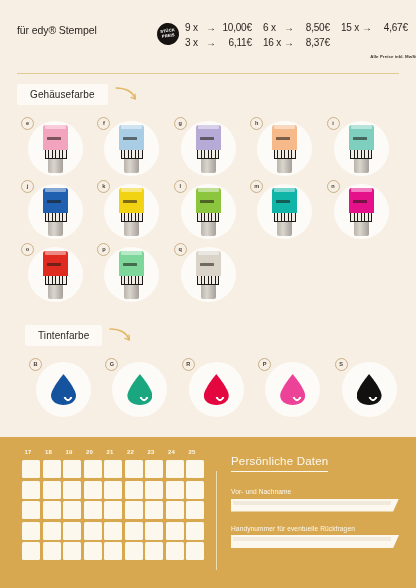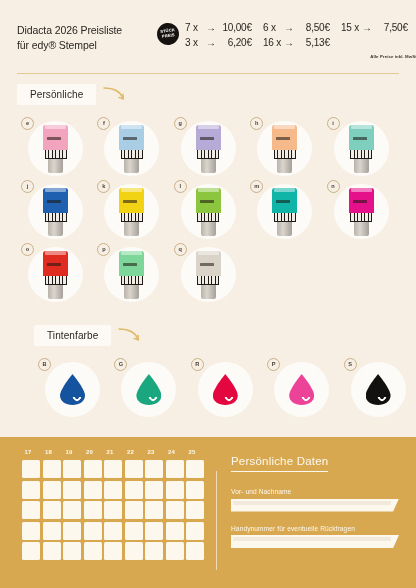--- a/index.html
+++ b/index.html
@@ -174,21 +174,21 @@
   }
   .stamp-foot {
     position: absolute;
     top: 33px; left: 5px;
     width: 15px; height: 15px;
     background: linear-gradient(90deg,#b9b3ab 0%, #dad5cd 40%, #a6a09a 100%);
     border-radius: 0 0 2px 2px;
   }
 
   
-  .ink-section { position: absolute; top: 325px; left: 34px; width: 382px; }
+  .ink-section { position: absolute; top: 325px; left: 25px; width: 382px; }
   .ink-grid {
     margin-top: 12px;
     display: grid;
     grid-template-columns: repeat(5, 76.4px);
     grid-auto-rows: 62px;
   }
   .drop-wrap {
     position: absolute; left: 17px; top: 12px;
     width: 43px; height: 40px;
     display: flex; align-items: center; justify-content: center;
@@ -285,53 +285,52 @@
     position: absolute;
     left: 2px; top: 2px; right: 8px; height: 4px;
     background: #f0e9dc;
   }
 </style>
 </head>
 <body>
 
 <div class="header">
   <div class="header-title">
-    <span>Didacta 2026 Preisliste</span>
     <span>für edy® Stempel</span>
   </div>
 
   <div class="price-badge">
     <span>STÜCK</span>
     <span>PREIS</span>
   </div>
 
   <div class="price-grid">
     <div class="price-cell">
-      <span class="qty">7 x</span><span class="arrow">→</span><span class="val">10,00€</span>
+      <span class="qty">9 x</span><span class="arrow">→</span><span class="val">10,00€</span>
     </div>
     <div class="price-cell">
       <span class="qty">6 x</span><span class="arrow">→</span><span class="val">8,50€</span>
     </div>
     <div class="price-cell">
-      <span class="qty">15 x</span><span class="arrow">→</span><span class="val">7,50€</span>
+      <span class="qty">15 x</span><span class="arrow">→</span><span class="val">4,67€</span>
     </div>
     <div class="price-cell">
-      <span class="qty">3 x</span><span class="arrow">→</span><span class="val">6,20€</span>
+      <span class="qty">3 x</span><span class="arrow">→</span><span class="val">6,11€</span>
     </div>
     <div class="price-cell">
-      <span class="qty">16 x</span><span class="arrow">→</span><span class="val">5,13€</span>
+      <span class="qty">16 x</span><span class="arrow">→</span><span class="val">8,37€</span>
     </div>
     <div class="vat-note">Alle Preise inkl. MwSt.</div>
   </div>
 </div>
 <div class="header-rule"></div>
 
 <div class="housing-section">
   <div class="label-row">
-    <div class="section-label">Persönliche</div>
+    <div class="section-label">Gehäusefarbe</div>
     <svg class="curve-arrow" width="26" height="18" viewBox="0 0 26 18">
       <path d="M2 3 C10 3 18 6 21 13" stroke="#e0b968" stroke-width="1.4" fill="none" stroke-linecap="round"></path>
       <path d="M17 12.4 L21.4 14 L21 9.3" stroke="#e0b968" stroke-width="1.4" fill="none" stroke-linecap="round" stroke-linejoin="round"></path>
     </svg>
   </div>
   <div class="housing-grid" id="housing-grid">
       <div class="swatch">
         <div class="swatch-disc"></div>
         <div class="letter-chip">e</div>
         <div class="stamp">

